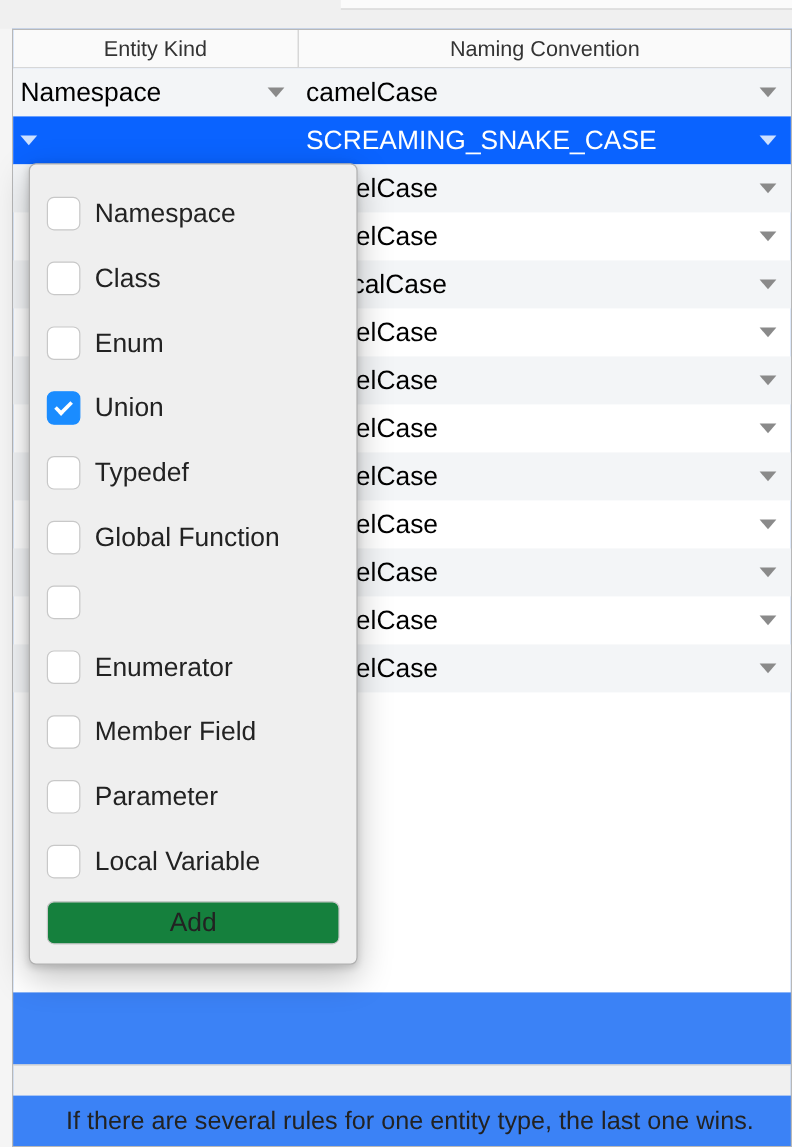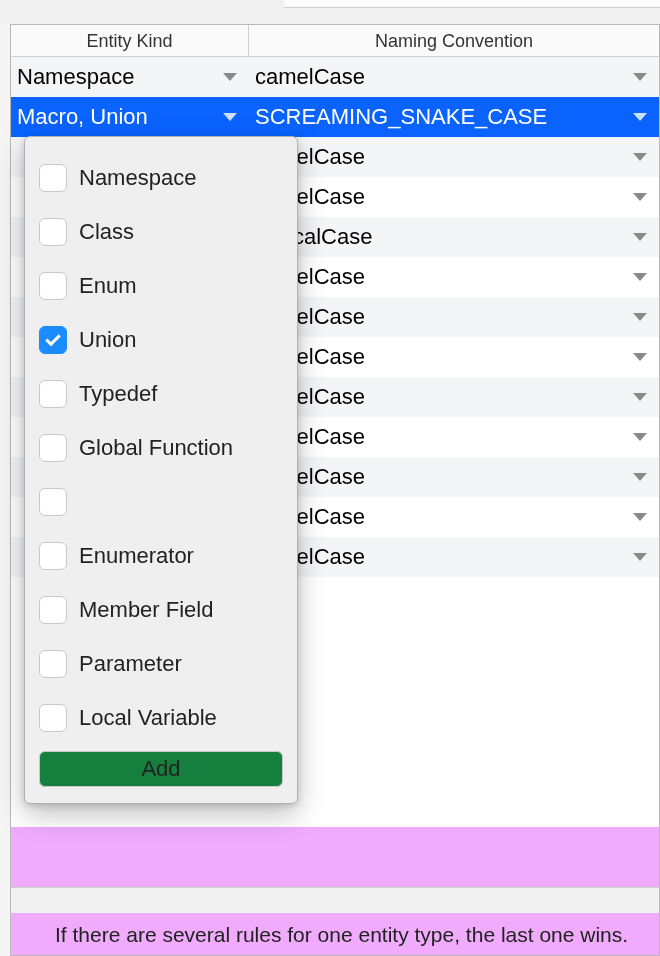--- a/index.html
+++ b/index.html
@@ -11,21 +11,21 @@
       height: 956px;
       position: relative;
       overflow: hidden;
     }
     .container {
       position: absolute;
       top: 24px;
       left: 10px;
       right: 0;
       bottom: 0;
-      background: #f0abfc;
+      background: #3b82f6;
       border: 1px solid #b8b8b8;
     }
     .header-row {
       display: flex;
       height: 32px;
       border-bottom: 1px solid #cfcfcf;
       background: #fafafa;
     }
     .header-cell {
       text-align: center;
@@ -187,21 +187,20 @@
           <span class="cell-text">Namespace</span>
           <span class="dropdown-arrow"></span>
         </div>
         <div class="cell cell-convention">
           <span class="cell-text">camelCase</span>
           <span class="dropdown-arrow"></span>
         </div>
       </div>
       <div class="row selected">
         <div class="cell cell-entity">
-          <span class="cell-text">Macro, Union</span>
           <span class="dropdown-arrow"></span>
         </div>
         <div class="cell cell-convention">
           <span class="cell-text">SCREAMING_SNAKE_CASE</span>
           <span class="dropdown-arrow"></span>
         </div>
       </div>
       <div class="row alt">
         <div class="cell cell-entity">
           <span class="cell-text"></span>

